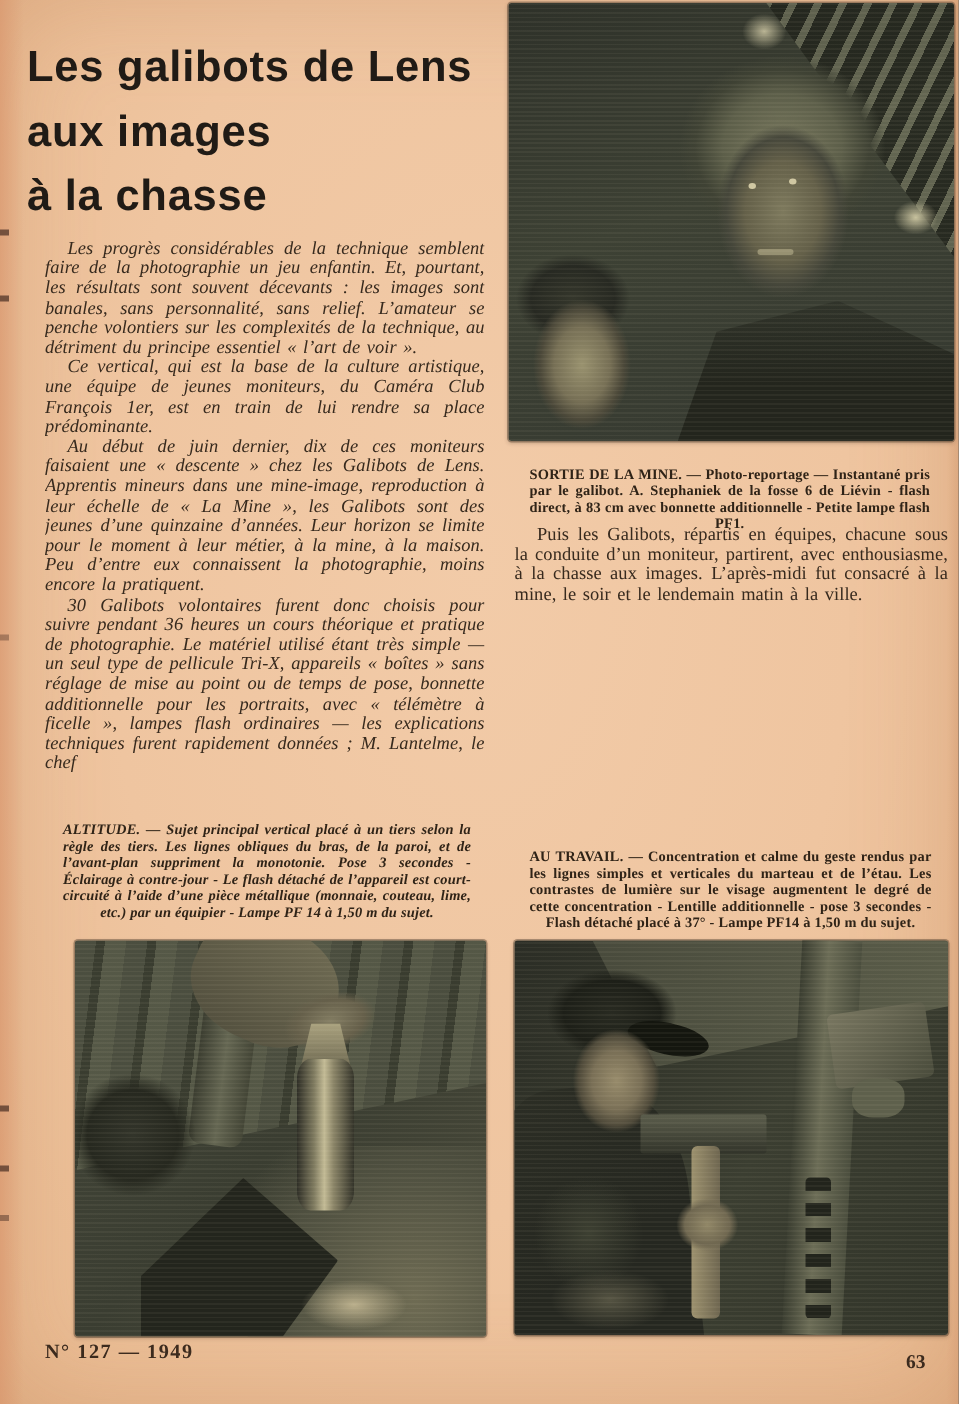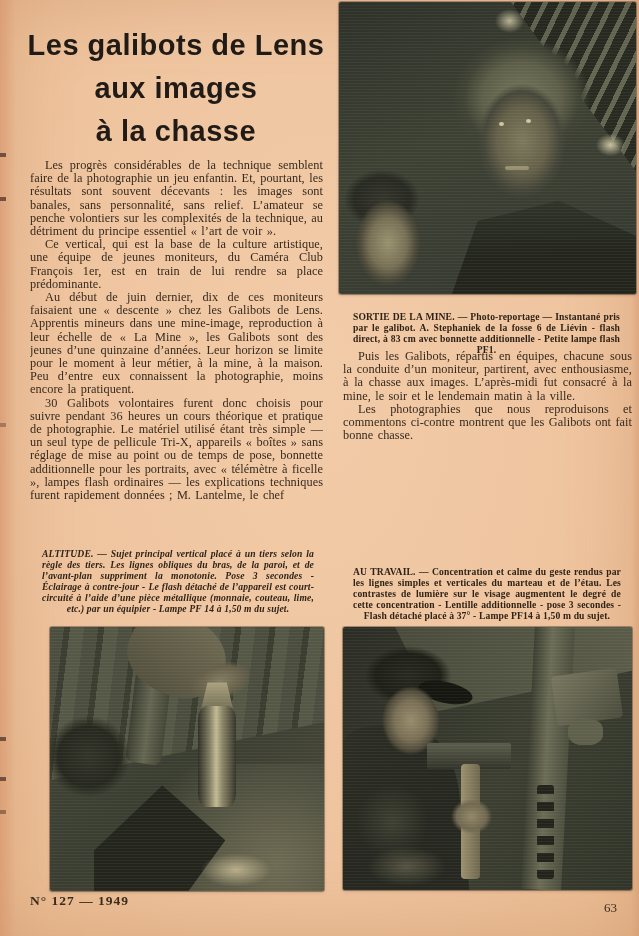--- a/index.html
+++ b/index.html
@@ -16,37 +16,36 @@
   }
   .edge-shade-left{position:absolute;left:0;top:0;bottom:0;width:16px;
     background:linear-gradient(90deg, rgba(216,145,104,.55) 0, rgba(216,145,104,0) 100%);}
   .edge-shade-right{position:absolute;right:0;top:0;bottom:0;width:8px;
     background:linear-gradient(270deg, rgba(210,150,110,.4) 0, rgba(210,150,110,0) 100%);}
   .margin-mark{position:absolute;left:0;width:6px;height:4px;background:#503428;opacity:.75;}
 
   
   .title{
     position:absolute;left:18px;top:24px;width:316px;
-    text-align:center;
     font-family:"Liberation Sans", sans-serif;
     font-weight:700;
     font-size:29px;line-height:43px;
     color:#201b16;
     letter-spacing:.5px;
   }
   .bodytext{
     position:absolute;
     text-align:justify;
     font-size:12.3px;line-height:13.2px;
     letter-spacing:.05px;word-spacing:1.2px;
     color:#372a1e;
   }
   .bodytext p{margin:0;}
   .bodytext p.indent{text-indent:15px;}
-  .left-col{left:30px;top:159px;width:293px;height:392px;overflow:hidden;}
+  .left-col{left:30px;top:159px;width:293px;height:392px;overflow:hidden;font-style:italic;}
   .right-col{left:343px;top:350px;width:289px;height:200px;overflow:hidden;}
 
   .caption{
     position:absolute;
     font-weight:700;
     font-size:9.6px;line-height:11px;
     text-align:justify;text-align-last:center;
     color:#2f2317;
     letter-spacing:.15px;
   }
@@ -54,21 +53,21 @@
   .cap-sortie{left:341px;top:299px;width:291px;}
   .cap-altitude{left:30px;top:536px;width:296px;font-style:italic;}
   .cap-travail{left:341px;top:554px;width:292px;}
 
   .footer-issue{
     position:absolute;left:30px;top:893px;
     font-weight:700;font-size:13.5px;color:#3c2b1e;letter-spacing:1px;
   }
   .footer-page{
     position:absolute;left:604px;top:900px;
-    font-weight:400;font-size:13px;color:#3c2b1e;
+    font-weight:700;font-size:13px;color:#3c2b1e;
   }
 
   
   .photo{position:absolute;overflow:hidden;border-radius:2px;
     box-shadow:0 0 0 1px rgba(45,35,22,.35), 0 1px 3px rgba(60,40,25,.3);}
   .photo::after{content:"";position:absolute;inset:0;
     background:repeating-linear-gradient(0deg, rgba(250,235,205,.05) 0 1px, rgba(0,0,0,0) 1px 3px);
     pointer-events:none;}
   .photo .shape{position:absolute;}
 
@@ -193,21 +192,20 @@
   </div>
 
   <div class="caption cap-sortie">
     <p>
       <span>SORTIE DE LA MINE.</span><span> — Photo-reportage — Instantané pris par le galibot. A. Stephaniek de la fosse 6 de Liévin - flash direct, à 83 cm avec bonnette additionnelle - Petite lampe flash PF1.</span>
     </p>
   </div>
 
   <div class="bodytext right-col">
     <p class="indent">Puis les Galibots, répartis en équipes, chacune sous la conduite d’un moniteur, partirent, avec enthousiasme, à la chasse aux images. L’après-midi fut consacré à la mine, le soir et le lendemain matin à la ville.</p>
-    <p class="indent">Les photographies que nous reproduisons et commentons ci-contre montrent que les Galibots ont fait bonne chasse.</p>
   </div>
 
   <div class="caption cap-altitude">
     <p>
       <span>ALTITUDE.</span><span> — Sujet principal vertical placé à un tiers selon la règle des tiers. Les lignes obliques du bras, de la paroi, et de l’avant-plan suppriment la monotonie. Pose 3 secondes - Éclairage à contre-jour - Le flash détaché de l’appareil est court-circuité à l’aide d’une pièce métallique (monnaie, couteau, lime, etc.) par un équipier - Lampe PF 14 à 1,50 m du sujet.</span>
     </p>
   </div>
 
   <div class="caption cap-travail">
     <p>

